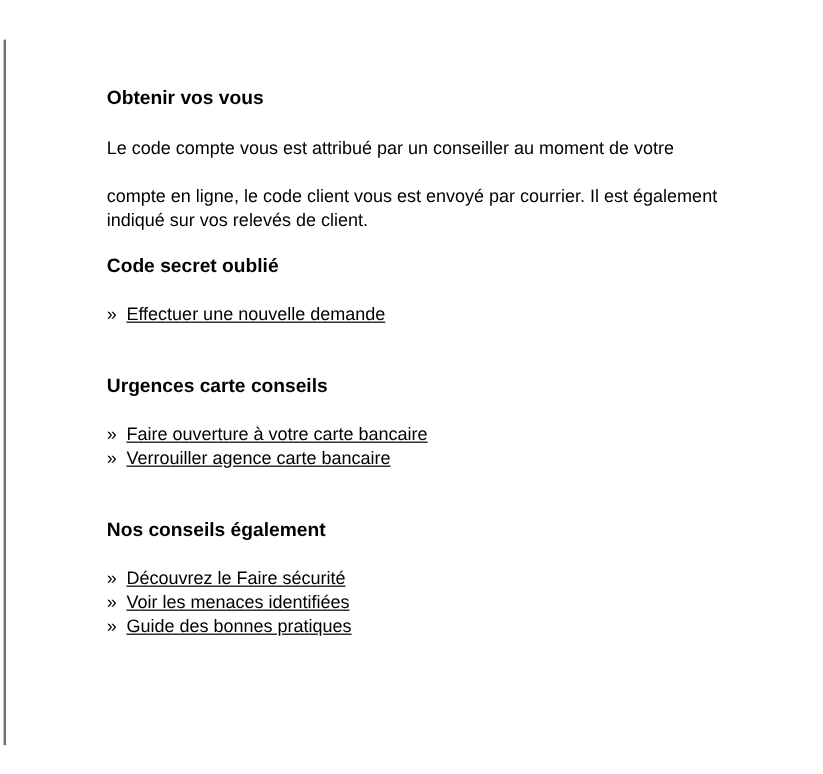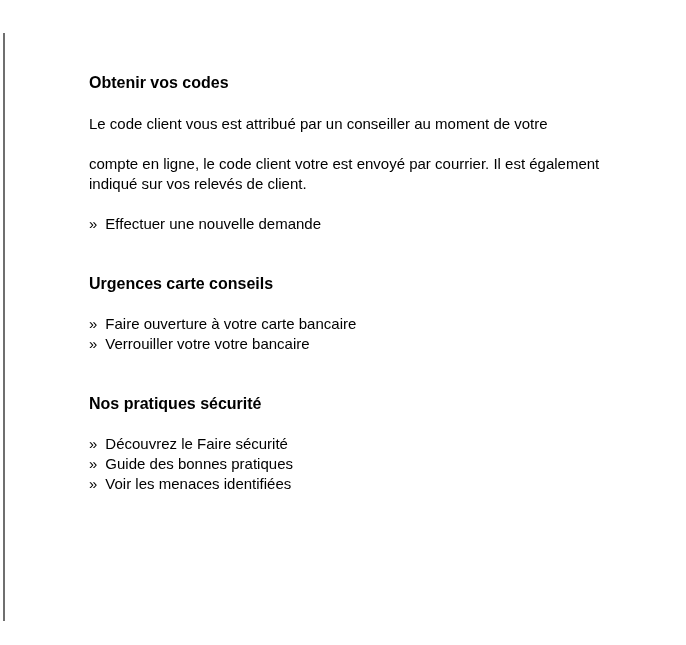--- a/index.html
+++ b/index.html
@@ -52,47 +52,49 @@
     line-height:20px;
     white-space:nowrap;
   }
   .chevrons{
     display:inline-block;
     margin-right:8px;
     color:var(--text);
   }
   a{
     color:var(--text);
+    text-decoration:underline;
     cursor:pointer;
     text-align:center;
   }
 </style>
 </head>
 <body>
 
 <div class="vertical-divider"></div>
 
 <main>
     <section>
-      <h3>Obtenir vos codes</h3>
-      <p><span>Le code client vous est attribué par un conseiller au moment de votre</span><br><br><span>compte en ligne, le code client votre est envoyé par courrier. Il est également</span><br><span>indiqué sur vos relevés de client.</span></p>
+      <h3>Obtenir vos vous</h3>
+      <p><span>Le code compte vous est attribué par un conseiller au moment de votre</span><br><br><span>compte en ligne, le code client vous est envoyé par courrier. Il est également</span><br><span>indiqué sur vos relevés de client.</span></p>
     </section>
     <section>
+      <h3>Code secret oublié</h3>
       <ul>
         <li><span class="chevrons">»</span><a>Effectuer une nouvelle demande</a></li>
       </ul>
     </section>
     <section>
       <h3>Urgences carte conseils</h3>
       <ul>
         <li><span class="chevrons">»</span><a>Faire ouverture à votre carte bancaire</a></li>
-        <li><span class="chevrons">»</span><a>Verrouiller votre votre bancaire</a></li>
+        <li><span class="chevrons">»</span><a>Verrouiller agence carte bancaire</a></li>
       </ul>
     </section>
     <section>
-      <h3>Nos pratiques sécurité</h3>
+      <h3>Nos conseils également</h3>
       <ul>
         <li><span class="chevrons">»</span><a>Découvrez le Faire sécurité</a></li>
+        <li><span class="chevrons">»</span><a>Voir les menaces identifiées</a></li>
         <li><span class="chevrons">»</span><a>Guide des bonnes pratiques</a></li>
-        <li><span class="chevrons">»</span><a>Voir les menaces identifiées</a></li>
       </ul>
     </section>
   </main>
 
 </body></html>

